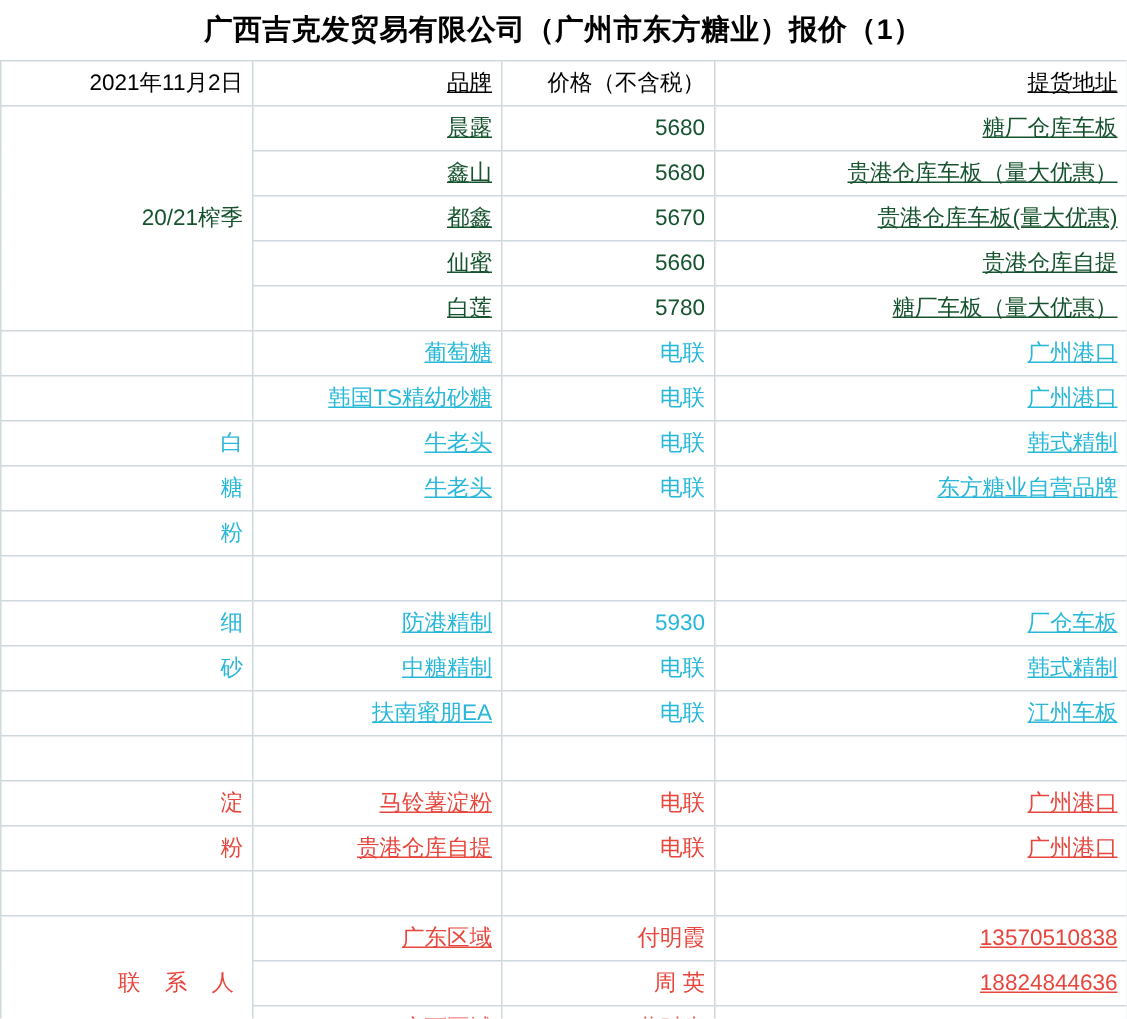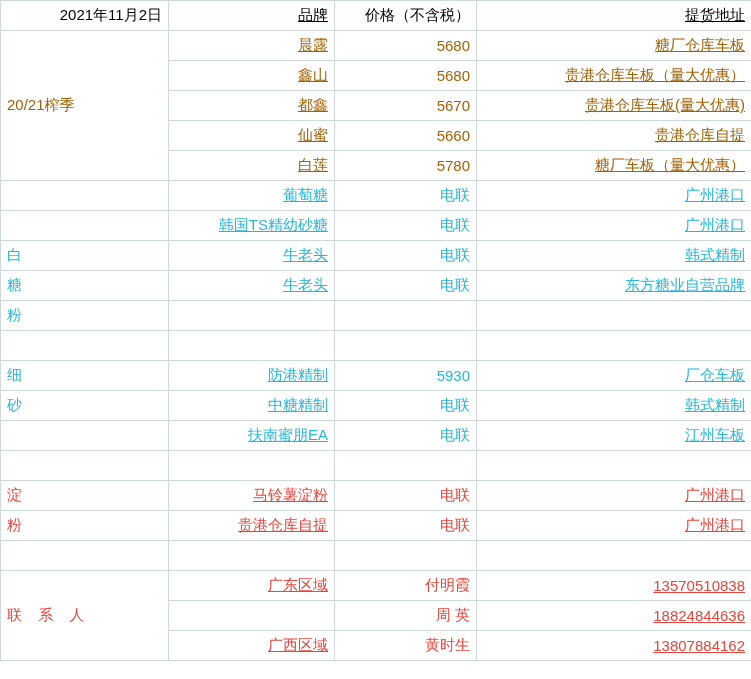--- a/index.html
+++ b/index.html
@@ -47,38 +47,39 @@
   col.c1 { width: 168px; }
   col.c2 { width: 166px; }
   col.c3 { width: 142px; }
   col.c4 { width: 275px; }
 
   .hdr { font-size: 16px; color: #000; }
   .hdr.center { text-align: right; }
   .ctr { text-align: right; }
   .left { text-align: right; text-decoration: underline; }
 
-  .blue { color: #a16207; margin-left: 24px; }
+  .blue { color: #14532d; margin-left: 24px; }
   .cyan { color: #27b7d8; }
   .red  { color: #e8453c; }
 
   .spaced {
     letter-spacing: 6px;
   }
   .vert-label {
-    text-align: left;
+    text-align: right;
     font-size: 15px;
   }
   .empty-cell { }
 </style>
 </head>
 <body>
 
 <div id="sheet">
 
+  <div class="title-row">广西吉克发贸易有限公司（广州市东方糖业）报价（1）</div>
 
   <table class="price">
     <colgroup>
       <col class="c1">
         <col class="c2">
         <col class="c3">
         <col class="c4">
     </colgroup>
     <tbody>
 

